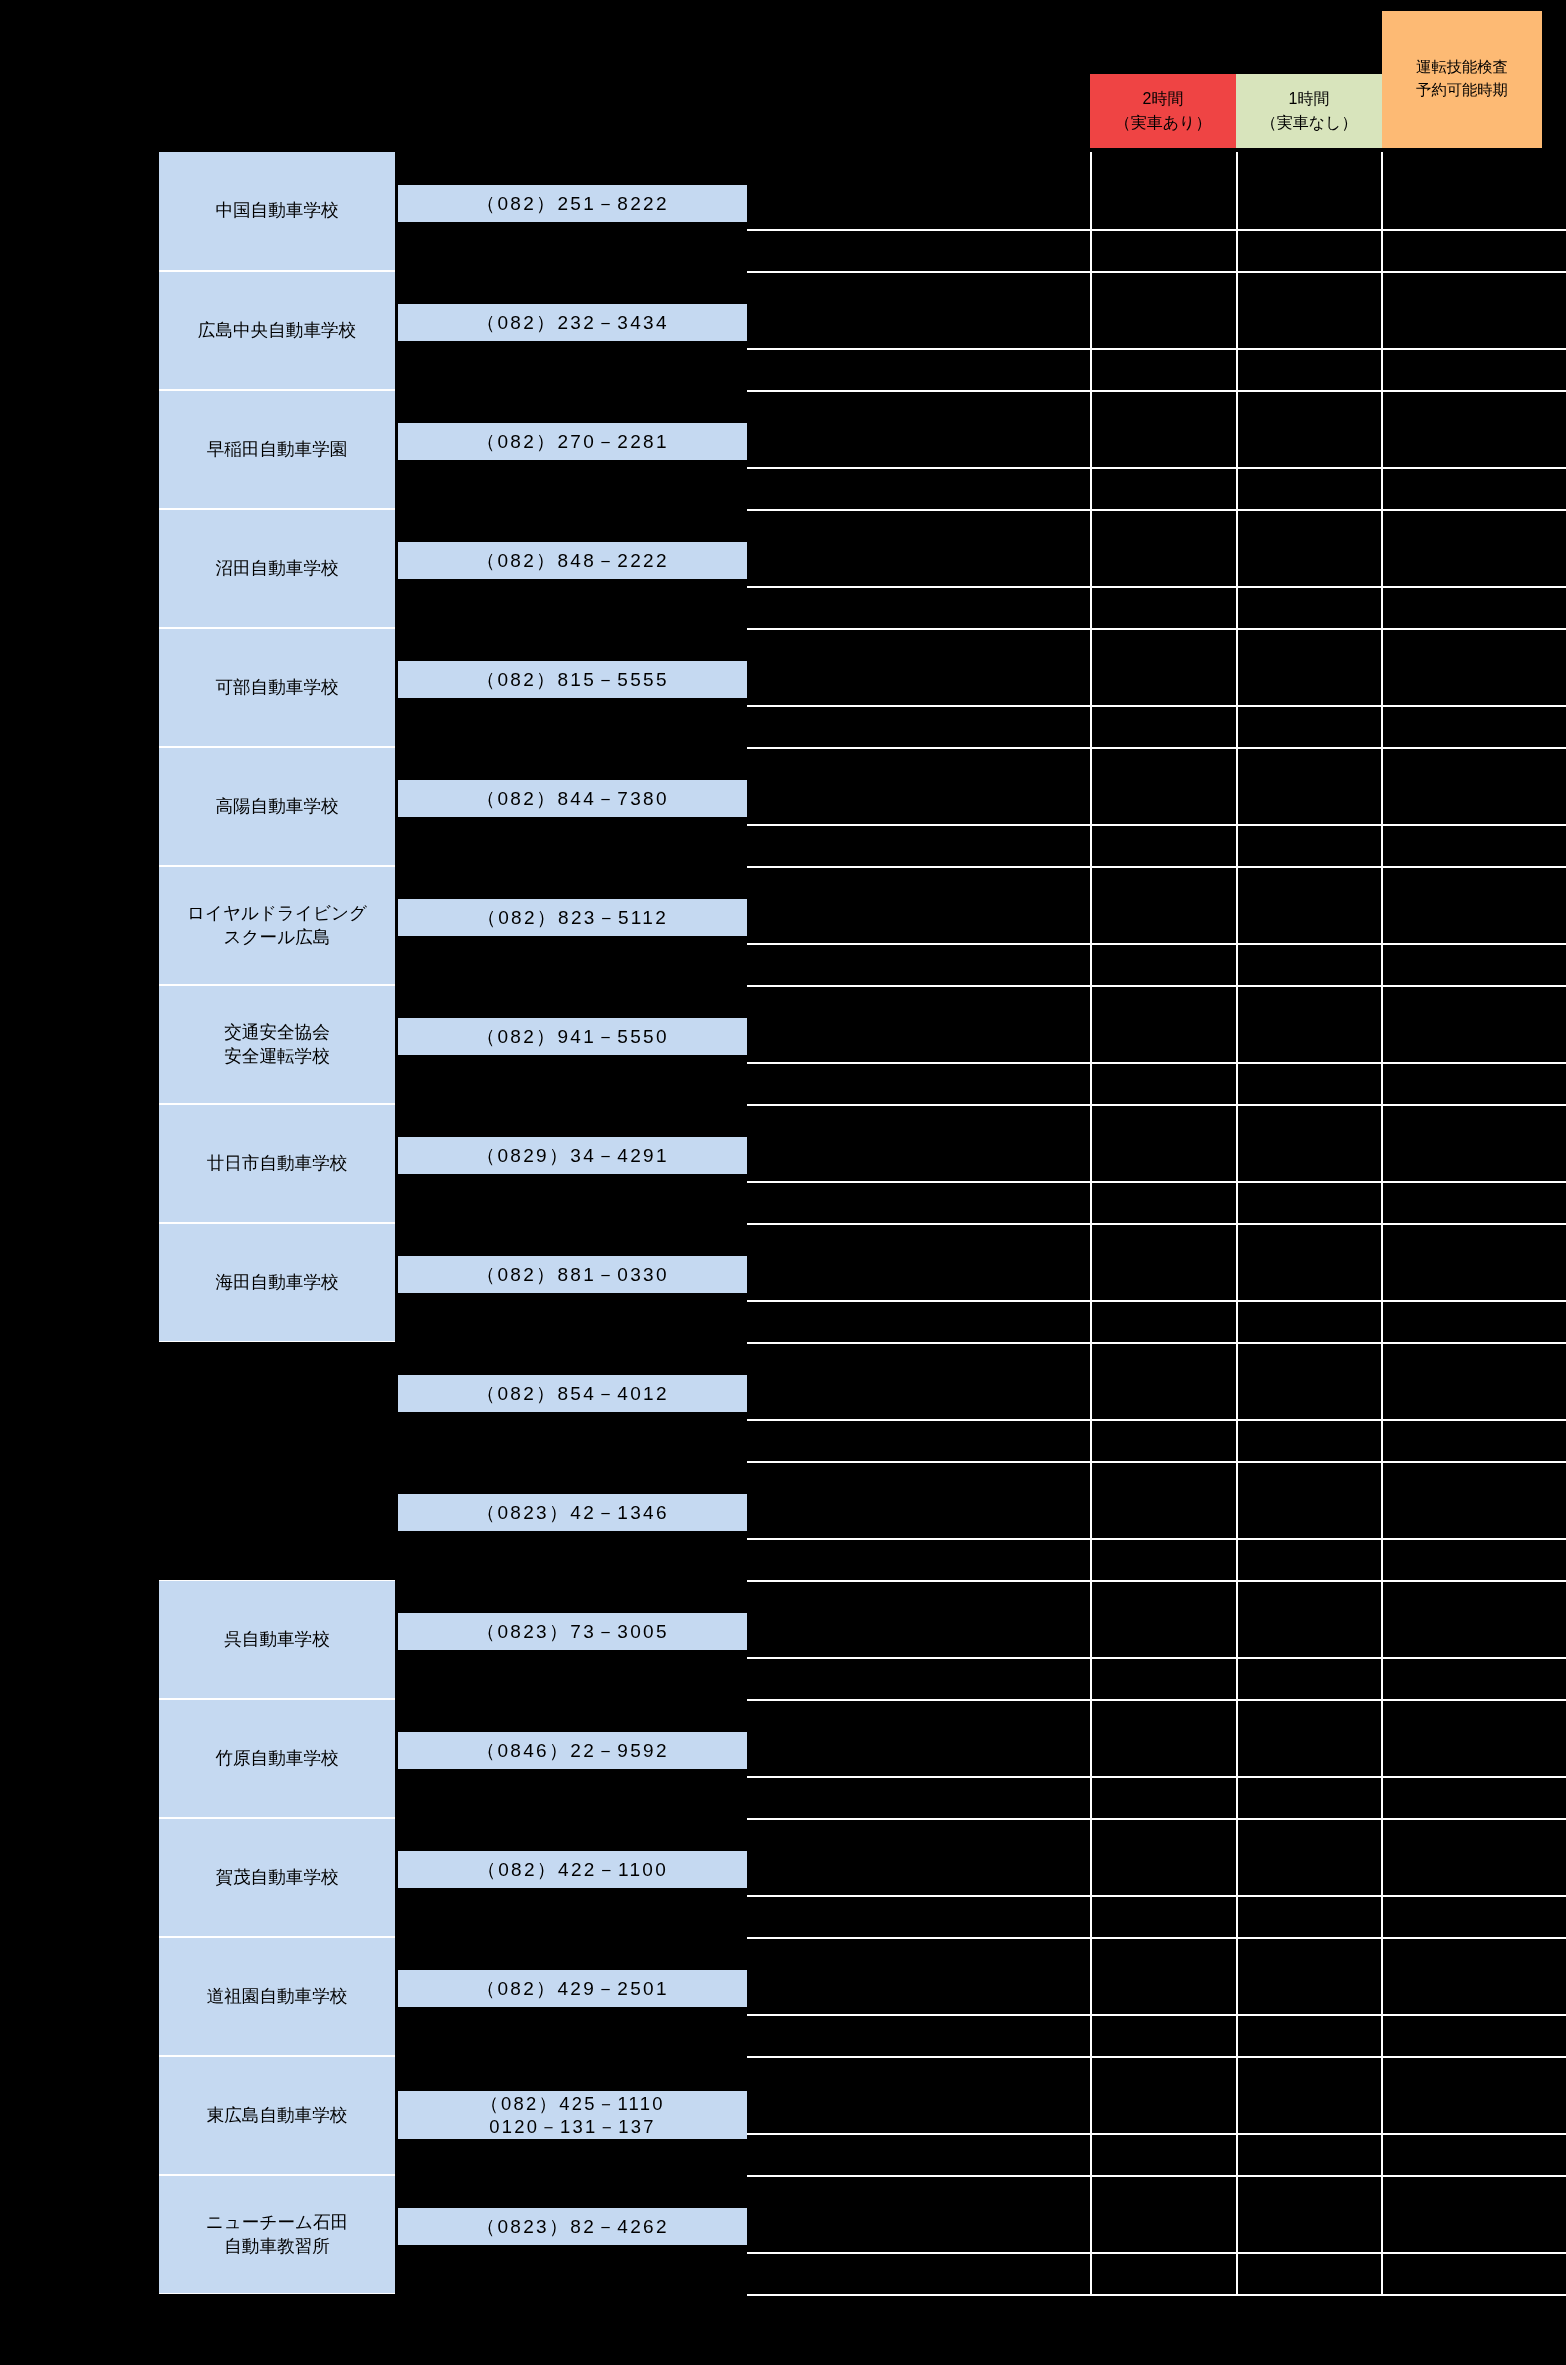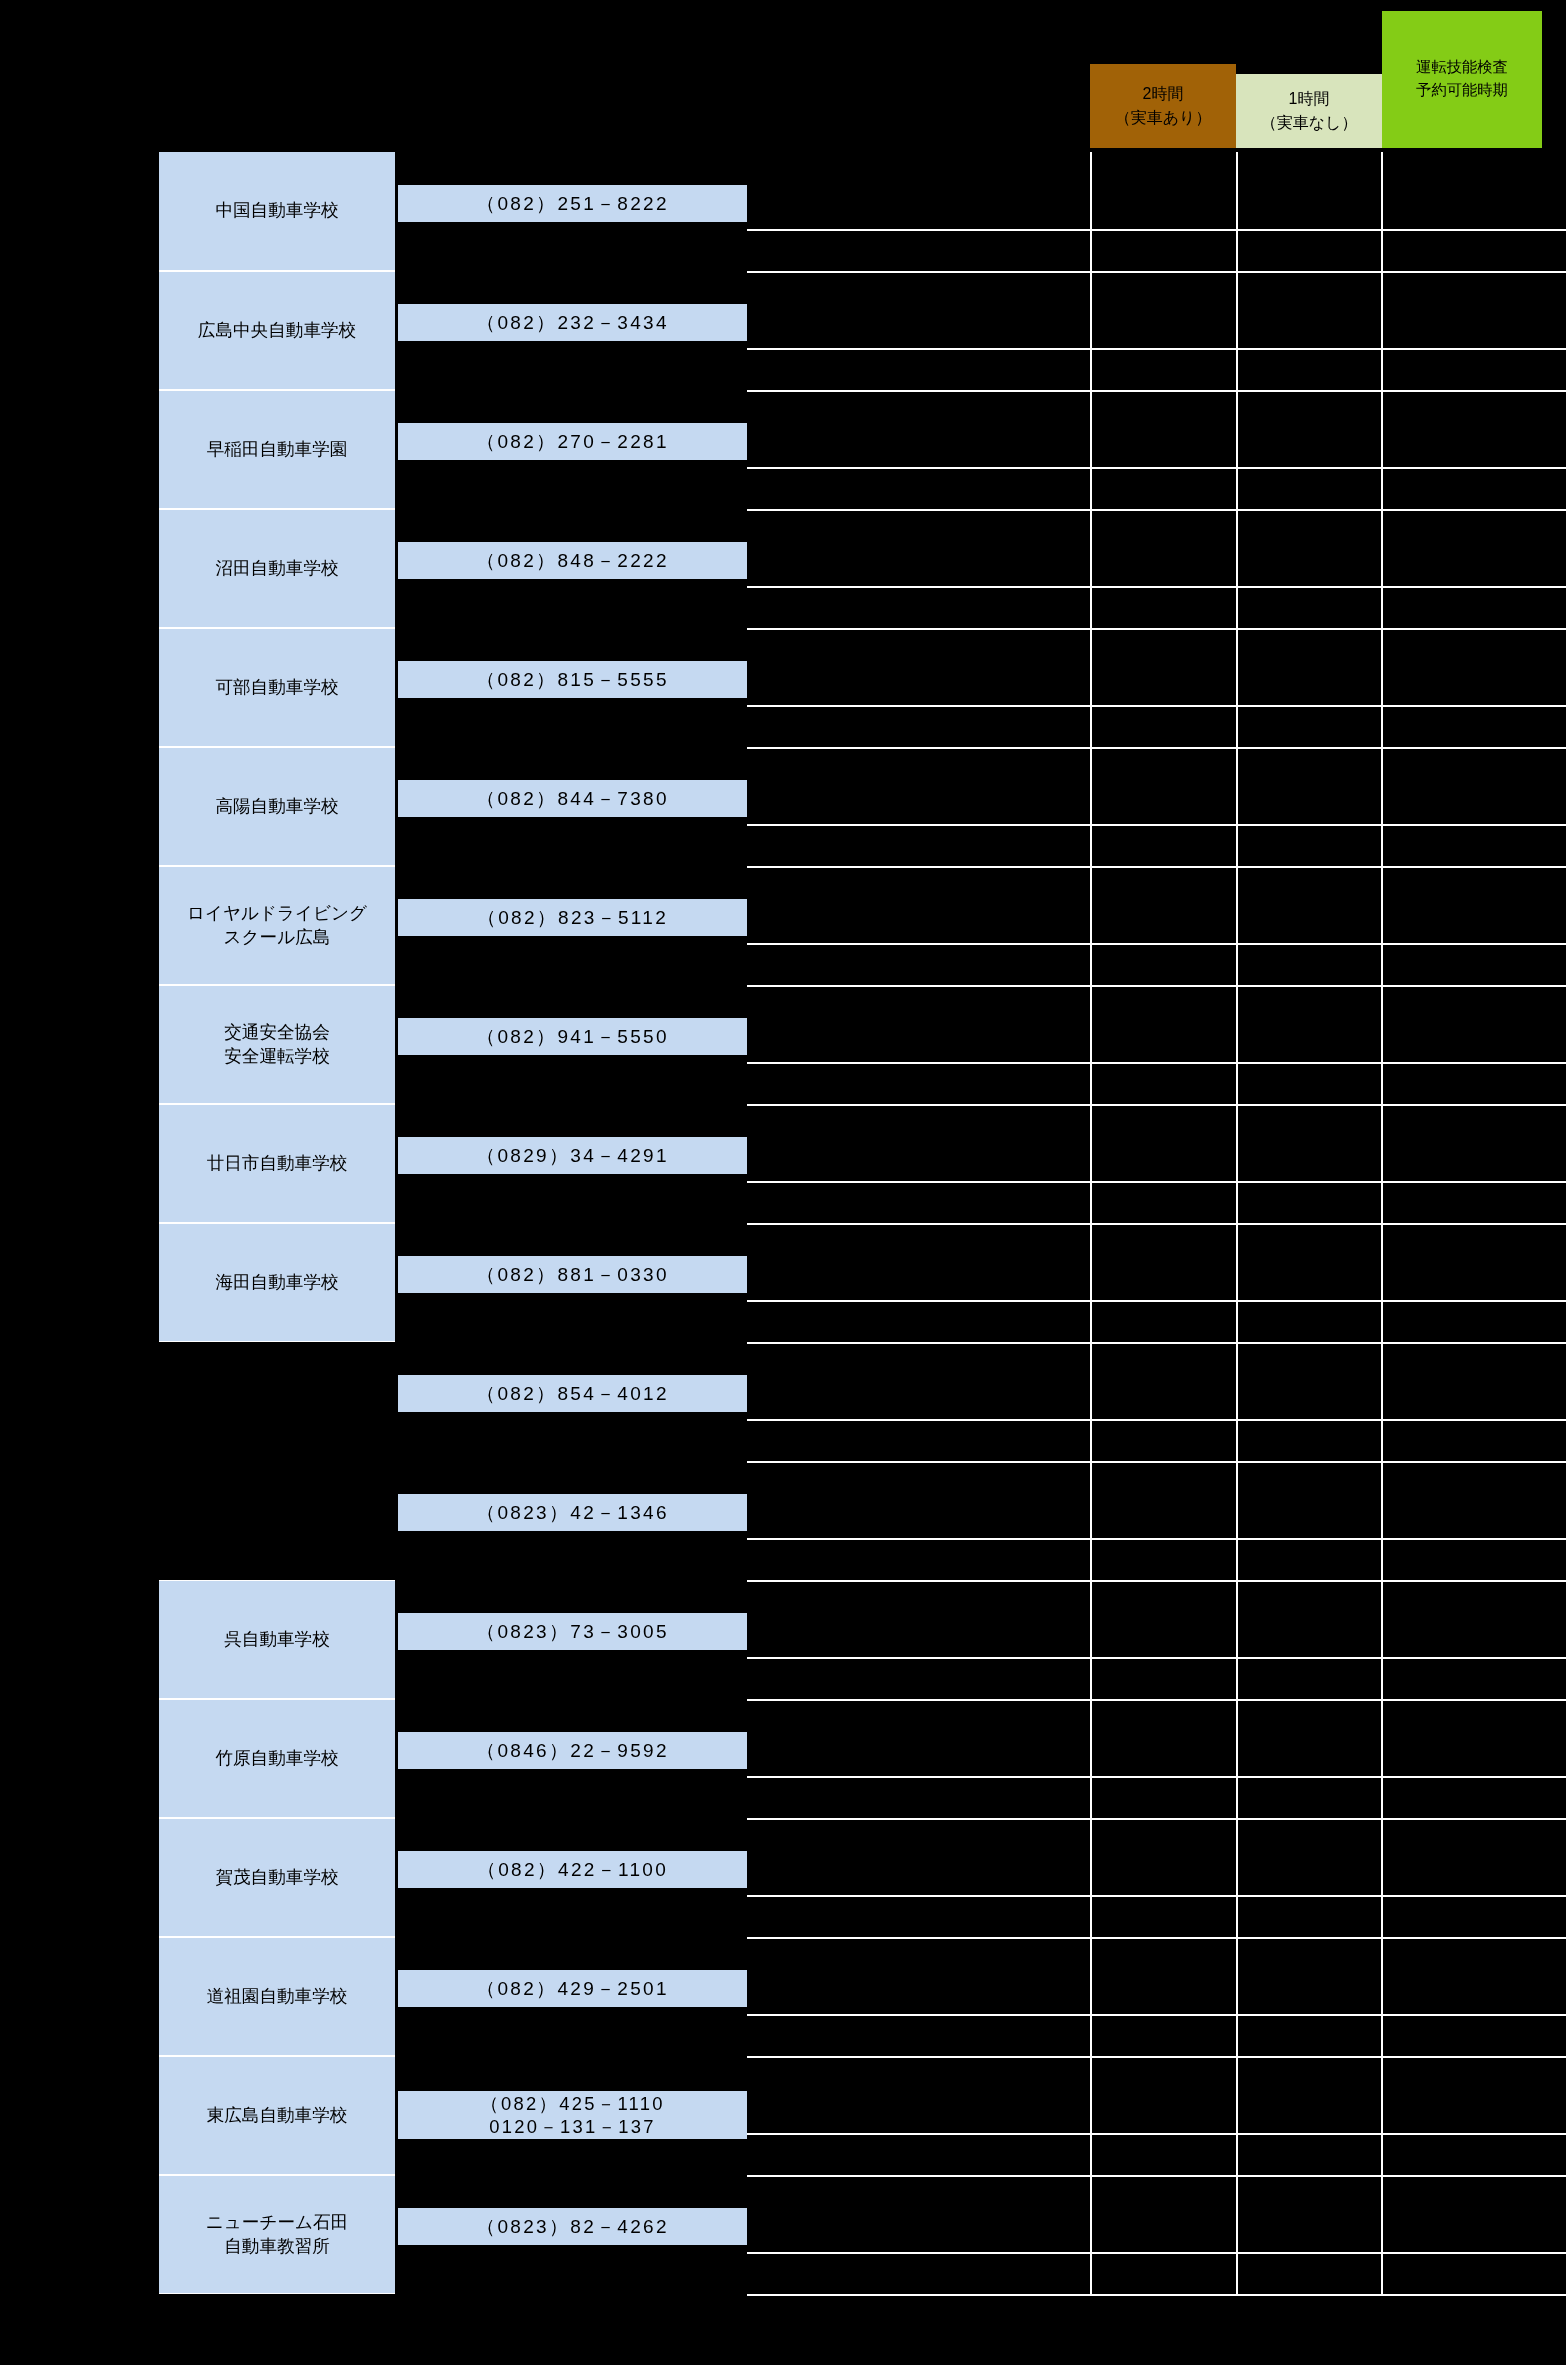--- a/index.html
+++ b/index.html
@@ -30,32 +30,32 @@
     display: flex;
     flex-direction: column;
     align-items: center;
     justify-content: center;
     font-size: 16px;
     line-height: 1.5;
     text-align: center;
     box-sizing: border-box;
   }
   .legend-cell.two-hour {
-    background: #a16207;
-    height: 84px;
+    background: #ef4444;
+    height: 74px;
     align-self: flex-end;
   }
   .legend-cell.one-hour {
     background: #d8e4bc;
     height: 74px;
     align-self: flex-end;
     margin-top: 36px;
   }
   .legend-cell.period {
-    background: #84cc16;
+    background: #fdba74;
     width: 160px;
     height: 137px;
     font-size: 15.3px;
   }
   .legend-line { display: block; white-space: nowrap; }
 
   
   .table {
     position: absolute;
     top: 152px;

